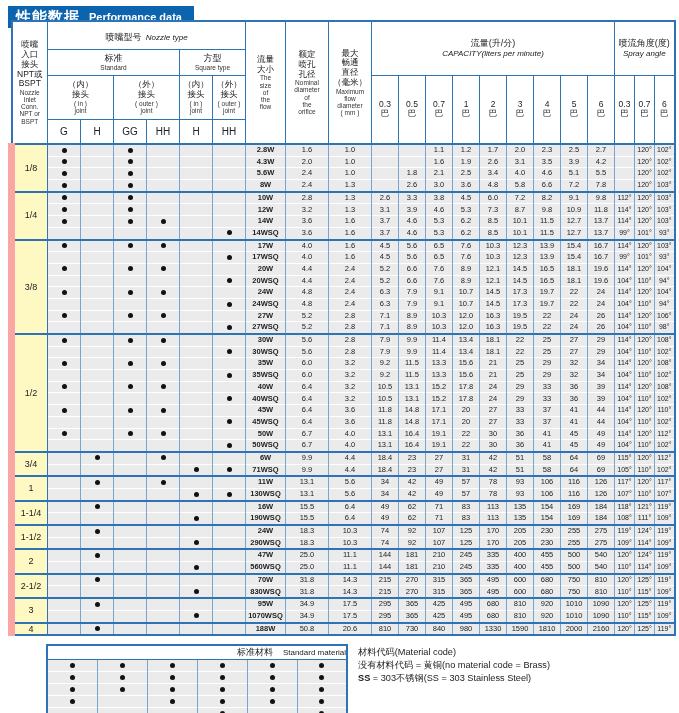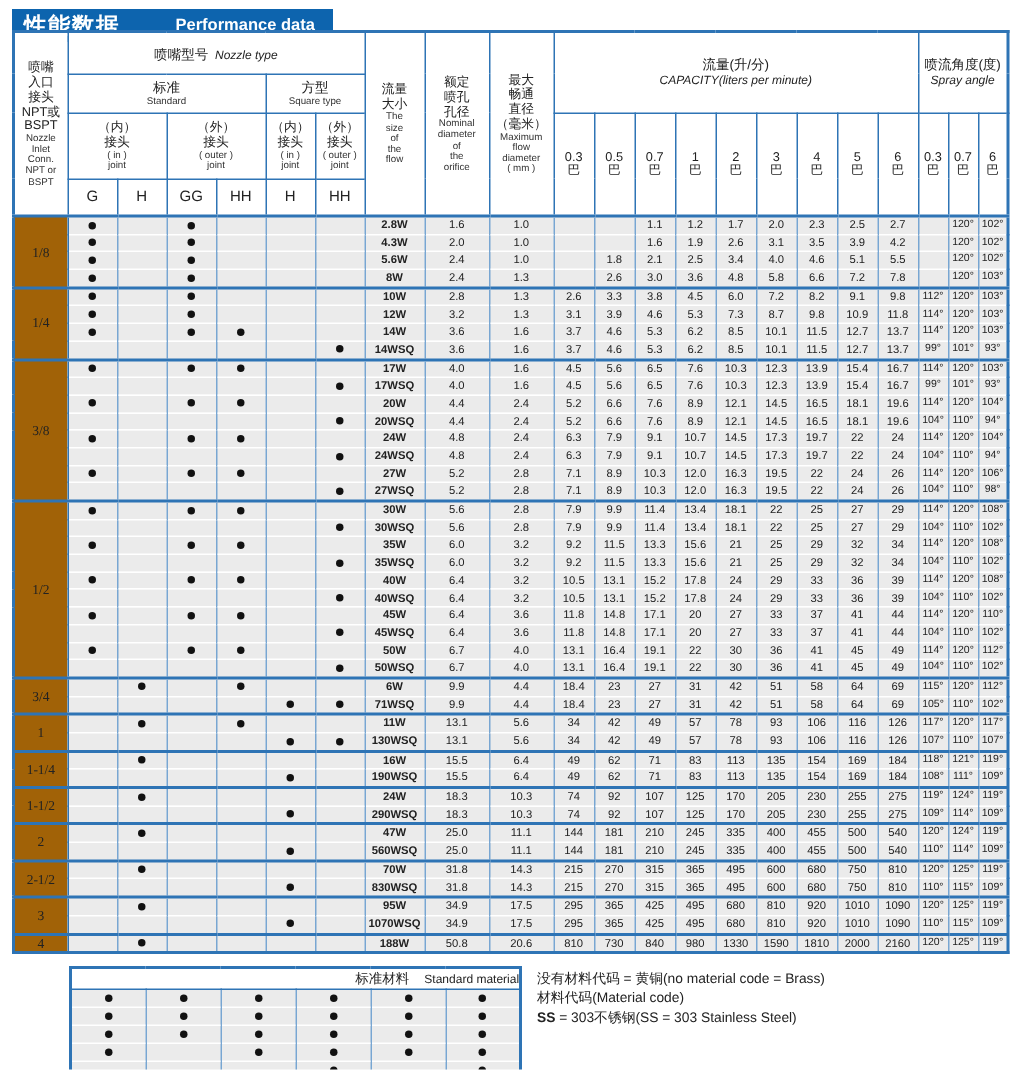--- a/index.html
+++ b/index.html
@@ -3,21 +3,21 @@
 <meta charset="utf-8">
 <style>
   html,body{margin:0;padding:0;}
   body{
     width:679px;height:713px;position:relative;background:#ffffff;
     font-family:"Liberation Sans","DejaVu Sans",sans-serif;color:#222;
     overflow:hidden;
   }
   .title-bar{
     position:absolute;left:8px;top:6px;height:22px;background:#0d64ae;color:#fff;
-    display:flex;align-items:center;padding:0 12px 0 8px;gap:28px;
+    display:flex;align-items:center;padding:0 12px 0 8px;
   }
   .title-zh{font-size:15px;font-weight:bold;letter-spacing:1px;}
   .title-en{font-size:11px;font-weight:bold;margin-left:9px;}
   table.main{
     position:absolute;left:8px;top:20px;width:663px;
     border-collapse:collapse;table-layout:fixed;border:2px solid #2e74b5;
   }
   table.main thead th{
     border:1px solid #2e74b5;background:#fff;font-weight:normal;
     padding:0;text-align:center;vertical-align:middle;color:#222;
@@ -30,21 +30,21 @@
   thead tr.r1{height:28px;} thead tr.r2{height:26px;}
   thead tr.r3{height:44px;} thead tr.r4{height:25px;}
   th.press{vertical-align:bottom;font-size:8.5px;font-weight:bold;line-height:1.1;padding-bottom:2px;}
   th.letter{font-size:10px;font-weight:bold;}
   table.main tbody td{
     background:#ebebeb;height:10.7px;line-height:10.5px;font-size:7.5px;
     padding:0;text-align:center;
     border-left:1px solid #78a6d2;border-right:1px solid #78a6d2;border-top:1px solid #ffffff;
   }
   table.main tbody tr.group-start td{border-top:2px solid #2e74b5;}
-  table.main tbody td.conn{background:#a16207;font-size:9px;border-left:1px solid #fca5a5;border-right:1px solid #2e74b5;font-family:Liberation Serif, serif;}
+  table.main tbody td.conn{background:#fef9c3;font-size:9px;border-left:7px solid #fca5a5;border-right:1px solid #2e74b5;}
   table.main tbody td.model{font-weight:bold;}
   table.main tbody td.ang{font-size:7px;}
   .dot{display:inline-block;width:5px;height:5px;border-radius:50%;background:#111;vertical-align:middle;}
   td.dotcell{line-height:0;}
   table.mat{
     position:absolute;left:46px;top:644px;width:300px;
     border-collapse:collapse;table-layout:fixed;border:2px solid #2e74b5;
   }
   table.mat thead th{
     border:1px solid #2e74b5;background:#fff;font-weight:normal;height:13px;
@@ -1218,16 +1218,16 @@
         <td class="dotcell"></td>
         <td class="dotcell"></td>
         <td class="dotcell"><span class="dot"></span></td>
         <td class="dotcell"></td>
         <td class="dotcell"><span class="dot"></span></td>
       </tr>
     </tbody>
 </table>
 
 <div class="legend" id="legend">
+    <div class="legend-line">材料代码(Material code)</div>
     <div class="legend-line">没有材料代码 = 黄铜(no material code = Brass)</div>
-    <div class="legend-line">材料代码(Material code)</div>
     <div class="legend-line"><b>SS</b> = 303不锈钢(SS = 303 Stainless Steel)</div>
   </div>
 
 </body></html>

